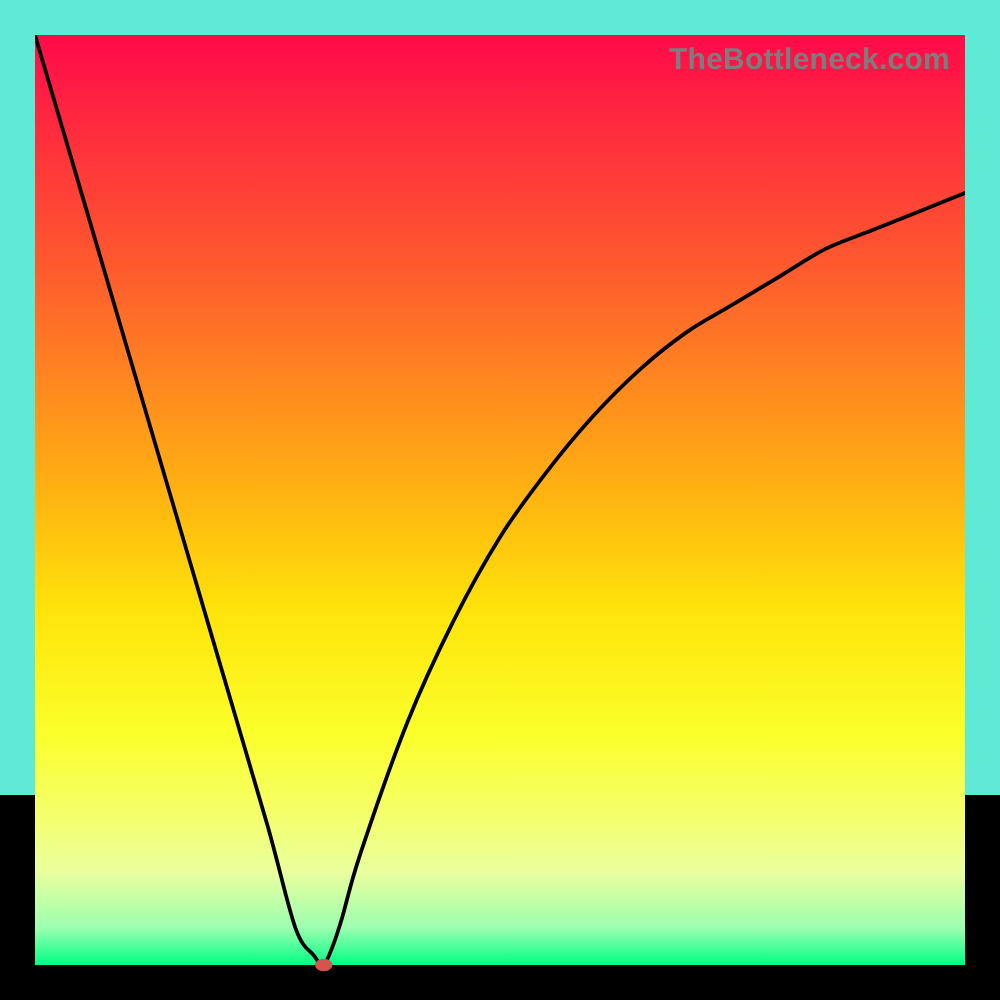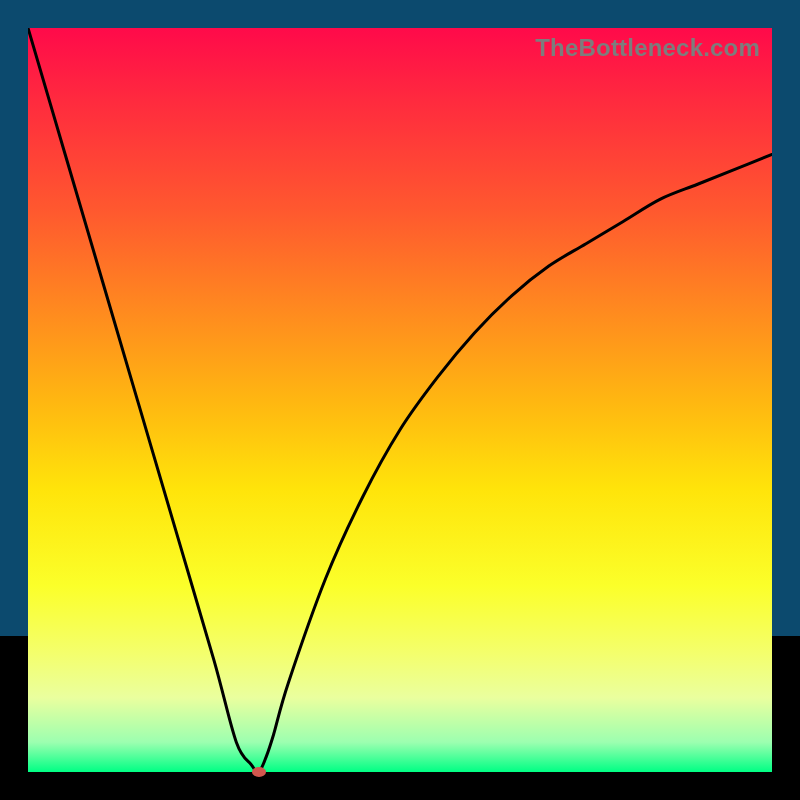--- a/index.html
+++ b/index.html
@@ -1,20 +1,20 @@
 <!DOCTYPE html>
 <html><head>
 <meta charset="utf-8">
 <style>
   * { margin: 0; padding: 0; box-sizing: border-box; }
   html, body { width: 800px; height: 800px; overflow: hidden; background: #000; }
   .frame {
     width: 800px;
     height: 636px;
-    background: #0c4a6e;
+    background: #5eead4;
     position: relative;
   }
   .plot-area {
     position: absolute;
     left: 28px;
     top: 28px;
     width: 744px;
     height: 744px;
     background: linear-gradient(to bottom,
       #ff0a4a 0%,

